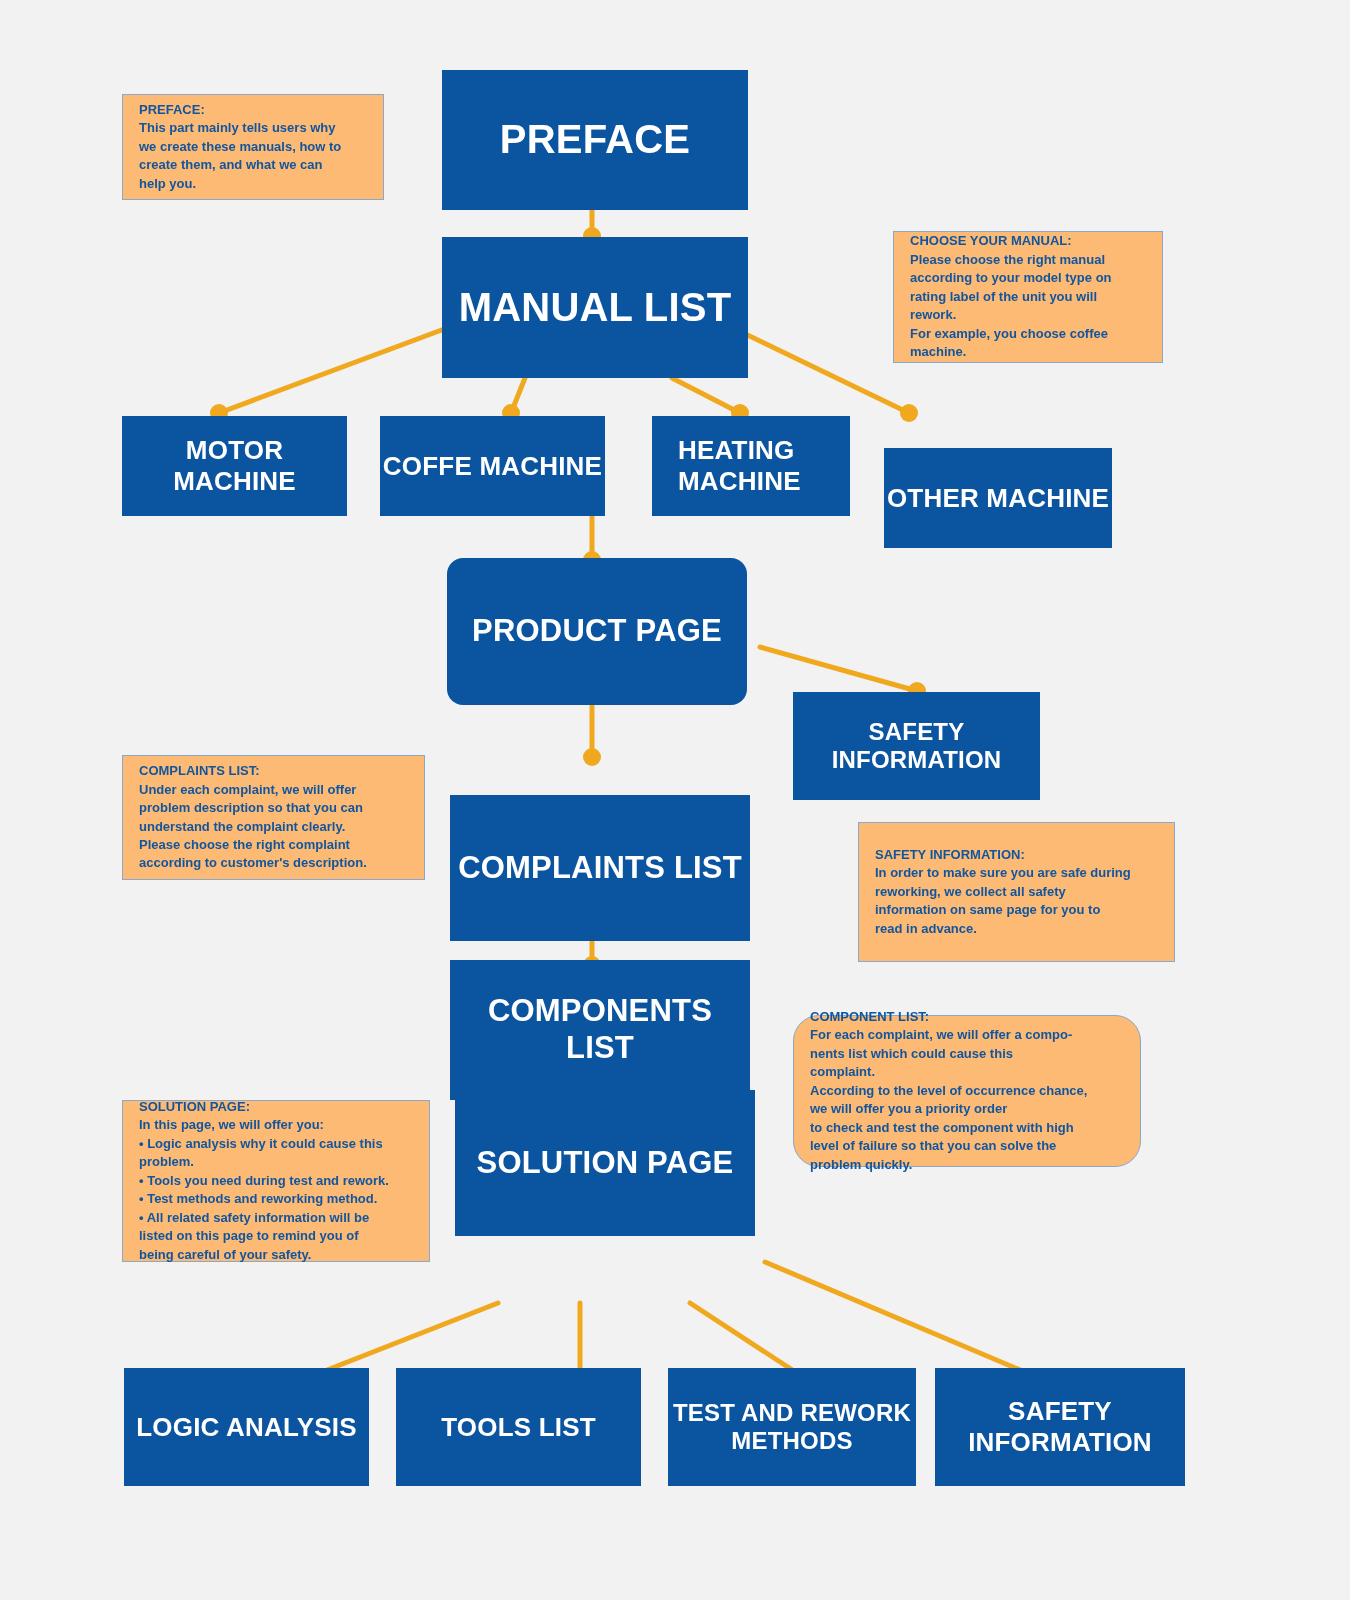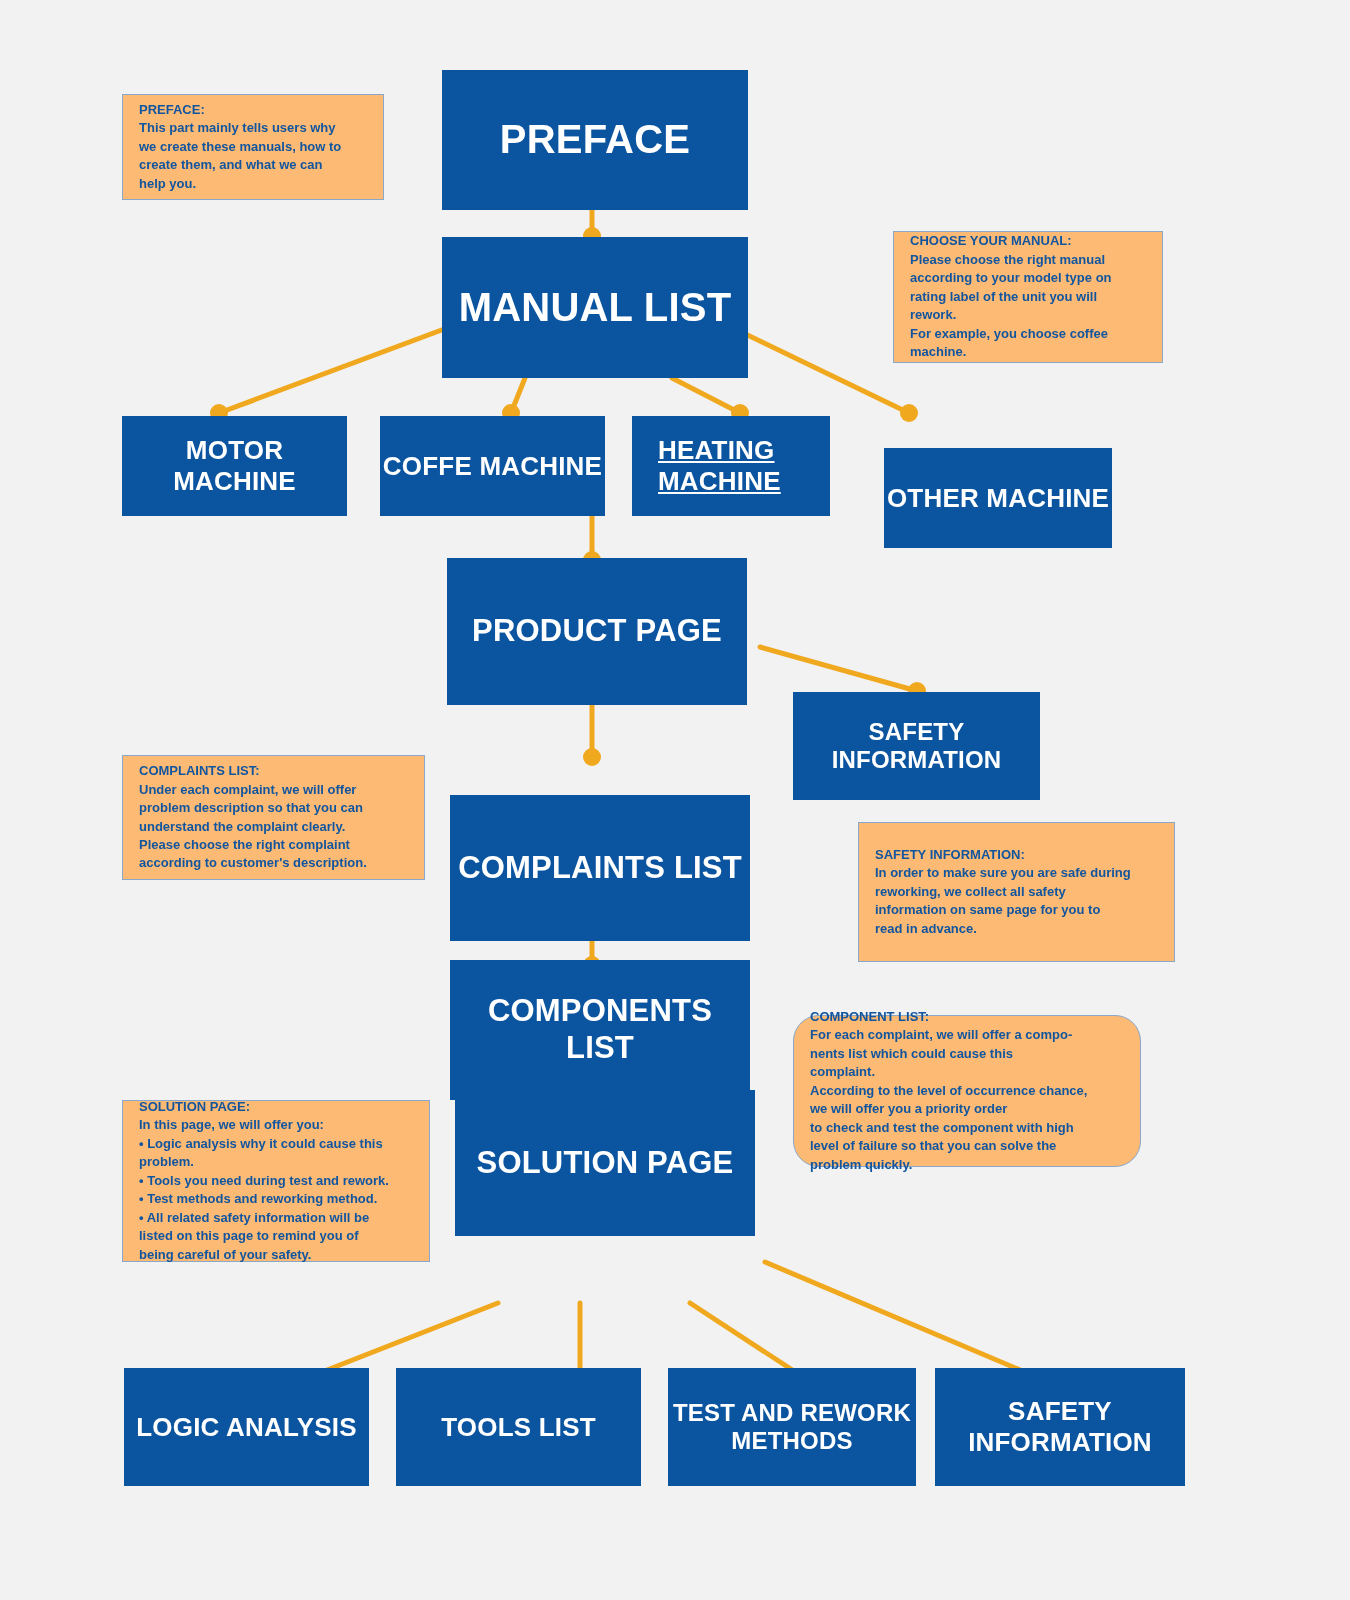--- a/index.html
+++ b/index.html
@@ -127,30 +127,30 @@
   </div>
 
   <div class="node center sz-md" style="left:122px; top:416px; width:225px; height:100px;">
     <span class="lbl">MOTOR MACHINE</span>
   </div>
 
   <div class="node center sz-md" style="left:380px; top:416px; width:225px; height:100px;">
     <span class="lbl">COFFE MACHINE</span>
   </div>
 
-  <div class="node left sz-md" style="left:632px; top:416px; width:198px; height:100px;text-decoration:underline;">
+  <div class="node left sz-md" style="left:652px; top:416px; width:198px; height:100px;">
     <span class="lbl">HEATING
 MACHINE</span>
   </div>
 
   <div class="node center sz-md" style="left:884px; top:416px; width:228px; height:100px;margin-top:32px;">
     <span class="lbl">OTHER MACHINE</span>
   </div>
 
-  <div class="node center sz-lg" style="left:447px; top:558px; width:300px; height:147px;">
+  <div class="node center sz-lg" style="left:447px; top:558px; width:300px; height:147px;border-radius:16px;">
     <span class="lbl">PRODUCT PAGE</span>
   </div>
 
   <div class="node center sz-sm" style="left:793px; top:692px; width:247px; height:108px;">
     <span class="lbl">SAFETY
 INFORMATION</span>
   </div>
 
   <div class="node center sz-lg" style="left:450px; top:795px; width:300px; height:146px;">
     <span class="lbl">COMPLAINTS LIST</span>

